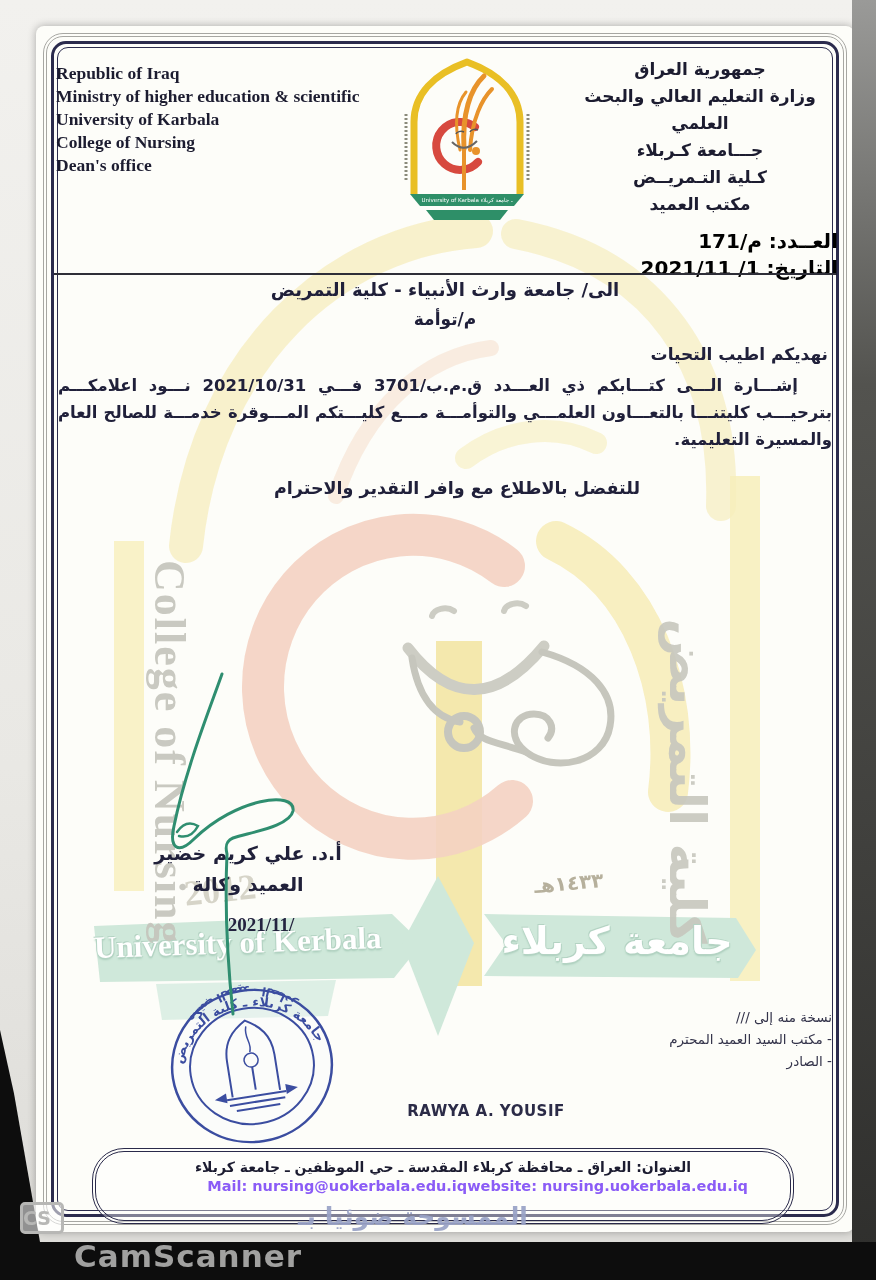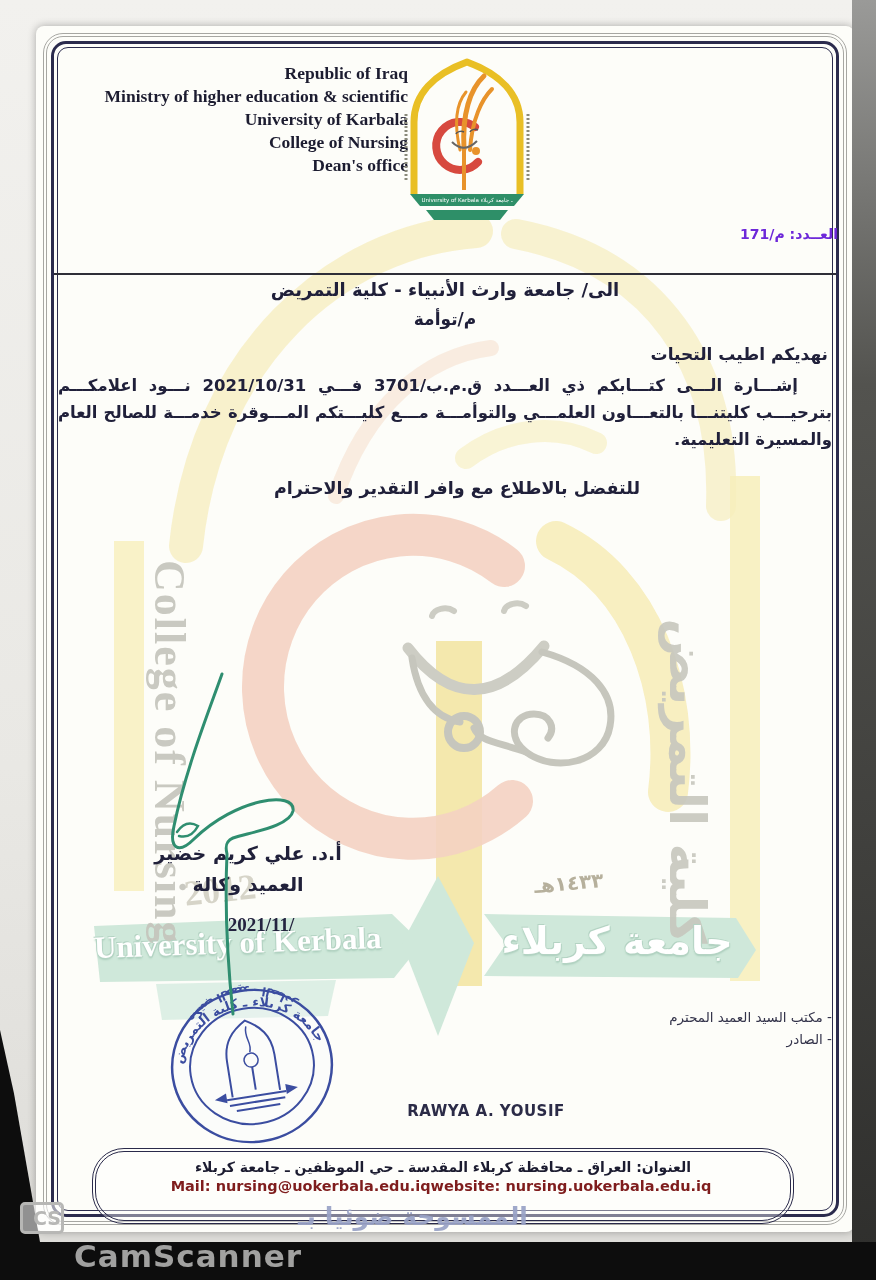--- a/index.html
+++ b/index.html
@@ -21,29 +21,29 @@
           background:#fdfdf9; border-radius:8px; overflow:hidden;
           box-shadow:0 0 8px rgba(0,0,0,.3); }
   .b-outer { left:7px; top:7px; right:7px; bottom:7px; border:4px double #a6a6a2; border-radius:20px; z-index:2; pointer-events:none; }
   .b-mid   { left:15px; top:15px; right:15px; bottom:15px; border:3px solid #2b2b4d; border-radius:15px; z-index:2; pointer-events:none; }
   .b-inner { left:21px; top:21px; right:21px; bottom:21px; border:1.5px solid #2b2b4d; border-radius:11px; z-index:2; pointer-events:none; }
 
   .ink { color:#20203a; }
   .ar { font-family:"DejaVu Sans", sans-serif; direction:rtl; }
 
   
-  .hdr-en { left:20px; top:36px; width:352px; text-align:right; z-index:3;
+  .hdr-en { left:20px; top:36px; width:352px; text-align:left; z-index:3;
             font-family:"Liberation Serif",serif; font-weight:bold; font-size:17.5px; line-height:23px; color:#1c1c30; }
   .hdr-ar { left:518px; top:30px; width:292px; text-align:center; z-index:3;
             font-weight:bold; font-size:17px; line-height:27px; color:#1c1c30; direction:rtl; }
   .logo-box { left:356px; top:28px; width:150px; height:168px; z-index:3; }
 
   
-  .ref { left:540px; top:195px; width:262px; direction:rtl; text-align:right; z-index:3;
-         font-weight:bold; font-size:14px; line-height:27px; color:#6d28d9; }
+  .ref { left:540px; top:202px; width:262px; direction:rtl; text-align:right; z-index:3;
+         font-weight:bold; font-size:20px; line-height:27px; color:#000000; }
   .rule { left:18px; top:247px; right:18px; border-top:2px solid #2e2e38; z-index:3; }
 
   
   .to-line   { left:0; top:253px; width:818px; text-align:center; font-weight:bold; font-size:18px; z-index:3; direction:rtl; }
   .subj-line { left:0; top:283px; width:818px; text-align:center; font-weight:bold; font-size:17px; z-index:3; direction:rtl; }
   .greeting  { left:22px; top:318px; right:26px; text-align:right; direction:rtl; font-weight:bold; font-size:17px; z-index:3; }
   .body-par  { left:22px; top:346px; width:774px; direction:rtl; text-align:justify; text-indent:34px;
                font-weight:bold; font-size:16.5px; line-height:27px; z-index:3; }
   .closing   { left:12px; top:452px; width:818px; text-align:center; font-weight:bold; font-size:17.5px; z-index:3; direction:rtl; }
 
@@ -76,26 +76,26 @@
   
   .copies { left:510px; top:980px; width:286px; direction:rtl; text-align:right; z-index:3;
             font-size:13.5px; line-height:22px; color:#33334a; }
   .secretary { left:330px; top:1076px; width:240px; text-align:center; z-index:3;
                font-weight:bold; font-size:15px; letter-spacing:.5px; color:#2b2b47; }
 
   
   .footer-box { left:56px; top:1122px; width:702px; height:76px; z-index:3;
                 border:4px double #2a2a4a; border-radius:32px; background:rgba(255,255,255,.4); }
   .footer-address { margin-top:7px; text-align:center; direction:rtl; font-weight:bold; font-size:14px; color:#1c1c30; }
-  .footer-row { display:flex; justify-content:center; padding:3px 42px 0 38px;
-                font-weight:bold; font-size:14.5px; color:#7f1d1d; }
+  .footer-row { display:flex; justify-content:flex-end; padding:3px 42px 0 38px;
+                font-weight:bold; font-size:14.5px; color:#8b5cf6; }
 
   
   .cs-badge { left:20px; top:1202px; width:44px; height:32px; z-index:10; border:3px solid #b7b7b5; border-radius:5px;
-              color:#b7b7b5; font-weight:bold; font-size:19px; text-align:right; line-height:26px;
+              color:#b7b7b5; font-weight:bold; font-size:19px; text-align:left; line-height:26px;
               background:rgba(255,255,255,.55); }
   .cs-brand { left:74px; top:1198px; z-index:10; font-weight:bold; font-size:31px; color:#b2b2b0; letter-spacing:1px; opacity:.9;margin-top:40px; }
   .cs-ar    { left:298px; top:1202px; z-index:10; font-weight:bold; font-size:25px; color:#99a2c6; direction:rtl; opacity:.92; }
 </style>
 </head>
 <body>
 
 <div class="photo">
 
   <div class="page">
@@ -147,23 +147,31 @@
         <path d="M 78,78 a 5,3 0 0 1 8,-2" stroke="#555" stroke-width="1.5" fill="none"></path>
         <path d="M 60,88 Q 72,100 85,87" stroke="#666" stroke-width="2" fill="none"></path>
         <circle cx="84" cy="97" r="4" fill="#e8932b"></circle>
         <path d="M 72,96 L 72,136" stroke="#e8932b" stroke-width="4"></path>
         <polygon points="18,140 132,140 122,152 28,152" fill="#2e8f68"></polygon>
         <polygon points="34,156 116,156 108,166 42,166" fill="#2e8f68"></polygon>
         <text x="75" y="148" text-anchor="middle" font-size="5.5" fill="#ffffff">University of Karbala ـ جامعة كربلاء</text>
       </svg>
     </div>
 
+    <div class="abs hdr-ar ar">
+      <div>جمهورية العراق</div>
+      <div>وزارة التعليم العالي والبحث العلمي</div>
+      <div>جـــامعة كـربلاء</div>
+      <div>كـلية التـمريــض</div>
+      <div>مكتب العميد</div>
+    </div>
 
     <div class="abs ref ar">
       <div>العــدد: م/171</div>
+      <div>التاريخ:  1/ 2021/11</div>
     </div>
     <div class="abs rule"></div>
 
     <div class="abs subj-line ink ar">م/توأمة</div>
     <div class="abs to-line ink ar">الى/ جامعة وارث الأنبياء - كلية التمريض</div>
     <div class="abs greeting ink ar">نهديكم اطيب التحيات</div>
     <div class="abs body-par ink ar">إشـــارة الـــى كتـــابكم ذي العـــدد ق.م.ب/3701 فـــي 2021/10/31 نـــود اعلامكـــم بترحيـــب كليتنـــا بالتعـــاون العلمـــي والتوأمـــة مـــع كليـــتكم المـــوقرة خدمـــة للصالح العام والمسيرة التعليمية.</div>
     <div class="abs closing ink ar">للتفضل بالاطلاع مع وافر التقدير والاحترام</div>
 
     <div class="abs wm-college-en">College of Nursing</div>
@@ -199,20 +207,21 @@
         <path d="M 88,44 C 84,56 92,60 88,70" stroke="#3b4da0" stroke-width="1.5" fill="none"></path>
         <circle cx="88" cy="78" r="7" stroke="#3b4da0" stroke-width="1.5" fill="none"></circle>
         <path d="M 88,85 L 88,108" stroke="#3b4da0" stroke-width="2"></path>
         <path d="M 58,114 L 118,114 M 60,120 L 116,120 M 66,126 L 110,126" stroke="#3b4da0" stroke-width="2"></path>
         <polygon points="46,112 58,107 58,117" fill="#3b4da0"></polygon>
         <polygon points="130,112 118,107 118,117" fill="#3b4da0"></polygon>
       </svg>
     </div>
 
     <div class="abs copies ar">
+      <div>نسخة منه إلى ///</div>
       <div>- مكتب السيد العميد المحترم</div>
       <div>- الصادر</div>
     </div>
 
     <div class="abs secretary">RAWYA A. YOUSIF</div>
 
     <div class="abs footer-box">
       <div class="footer-address ar">العنوان: العراق ـ محافظة كربلاء المقدسة ـ حي الموظفين ـ جامعة كربلاء</div>
       <div class="footer-row">
         <span dir="ltr">Mail: nursing@uokerbala.edu.iq</span>

